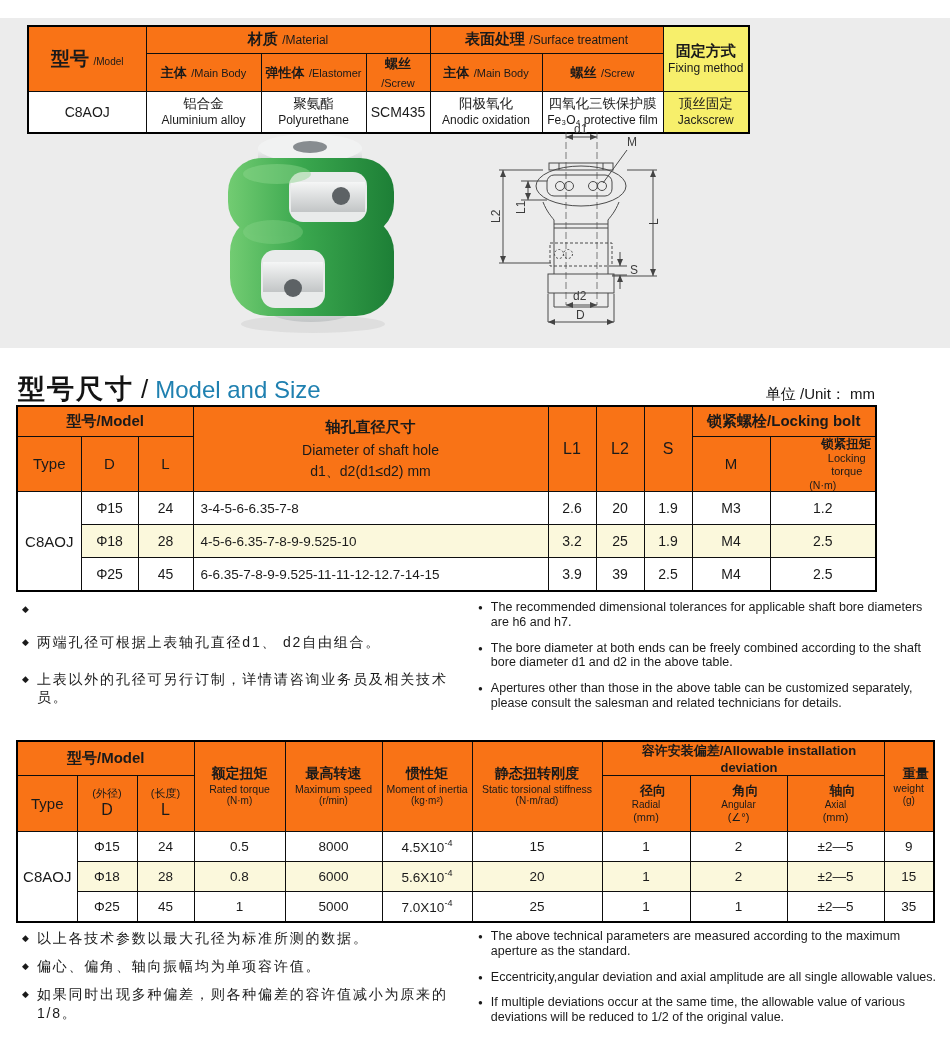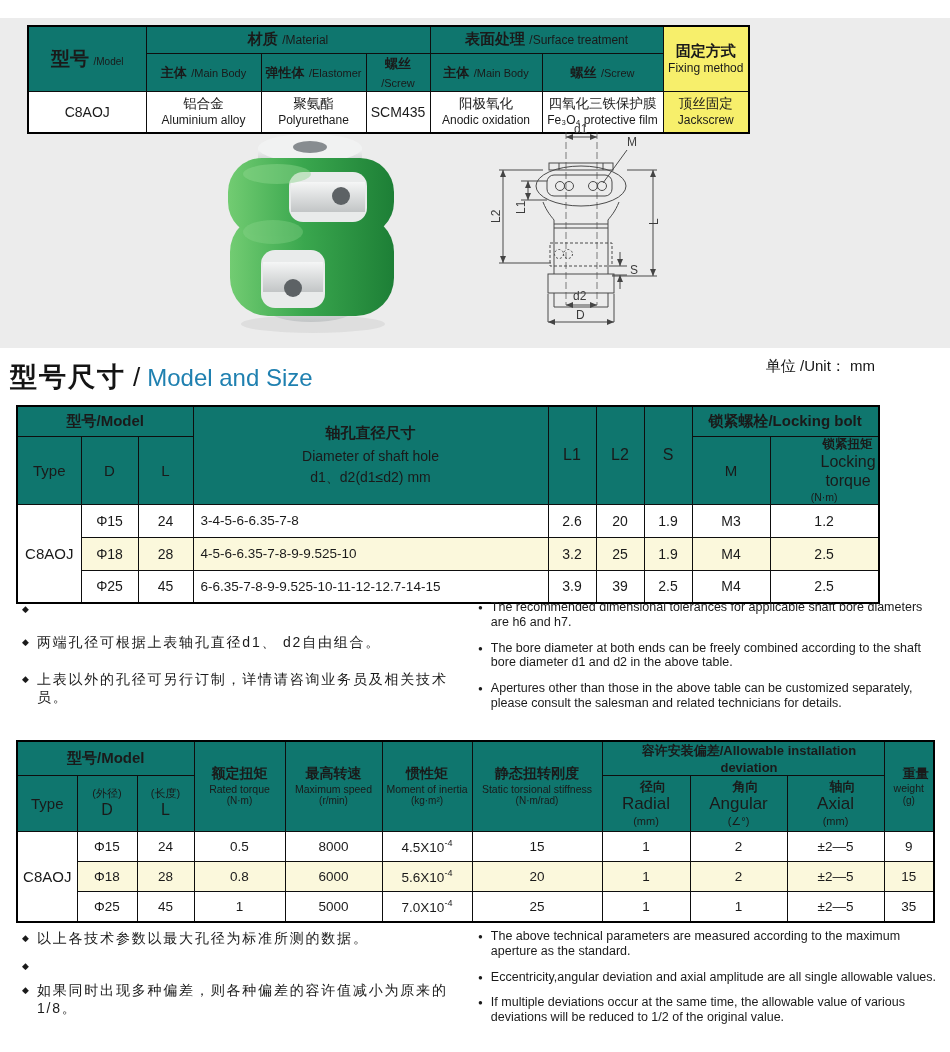--- a/index.html
+++ b/index.html
@@ -2,56 +2,56 @@
 <html><head>
 <meta charset="utf-8">
 <style>
   html,body{margin:0;padding:0;}
   .page{position:relative;width:950px;height:1052px;background:#ffffff;overflow:hidden;
         font-family:"Liberation Sans","DejaVu Sans",sans-serif;color:#1a1a1a;}
   .gray-band{position:absolute;left:0;top:18px;width:950px;height:330px;background:#ececec;}
 
   table{border-collapse:collapse;table-layout:fixed;position:absolute;background:#fff;}
   th,td{border:1.5px solid #0e0e0e;text-align:center;vertical-align:middle;padding:0 2px;overflow:hidden;}
-  th{background:#0f766e;font-weight:normal;}
+  th{background:#f97316;font-weight:normal;}
   .ln{display:block;line-height:1.22;}
 
   
   .top-table{left:27px;top:25px;border:2px solid #000;}
   .top-table .r1{height:27px;} .top-table .r2{height:25px;} .top-table .rd{height:42px;}
   .top-table td{background:#fff;}
   .yellow{background:#f7ef6b !important;}
   .zh19{font-size:19px;font-weight:bold;} .en14{font-size:10px;}
   .zh15{font-size:15px;font-weight:bold;} .en12{font-size:12px;}
   .zh13{font-size:13px;font-weight:bold;} .en11{font-size:11px;}
   .zh13n{font-size:13.5px;} .en12n{font-size:12px;}
   .v14{font-size:14px;}
 
   
-  .sec{position:absolute;left:10px;white-space:nowrap;}
+  .sec{position:absolute;left:18px;white-space:nowrap;margin-top:12px;}
   .sec .sz{font-size:27px;font-weight:bold;letter-spacing:2px;color:#141414;}
   .sec .ss{font-size:26px;margin:0 7px;color:#141414;}
   .sec .se{font-size:24px;color:#1f80b0;}
-  .unit-label{position:absolute;left:620px;top:357px;width:255px;text-align:right;font-size:15px;color:#141414;}
+  .unit-label{position:absolute;left:620px;top:385px;width:255px;text-align:right;font-size:15px;color:#141414;}
 
   
   .size-table{left:16px;top:405px;border:2px solid #000;}
   .size-table .h1{height:30px;} .size-table .h2{height:55px;} .size-table .rd{height:33px;}
   .hz{font-size:15px;font-weight:600;} .hn{font-size:15px;}
   .he1{font-size:14px;} .hs16{font-size:16px;}
-  .tq1{font-size:12.5px;font-weight:600;margin-left:47px;} .tq2{font-size:16px;padding-left:48px;} .tq3{font-size:10.5px;}
+  .tq1{font-size:12.5px;font-weight:600;margin-left:47px;} .tq2{font-size:11px;padding-left:48px;} .tq3{font-size:10.5px;}
   .cell-type{font-size:15px;} .cv{font-size:14px;}
   .holes{text-align:left;padding-left:7px;font-size:13.5px;}
   .hl td{background:#fbf8dc;}
 
   
   .perf-table{left:16px;top:740px;border:2px solid #000;}
   .perf-table .h1{height:32px;} .perf-table .h2{height:56px;} .perf-table .rd{height:30px;}
   .pz{font-size:14px;font-weight:600;} .pe{font-size:10.5px;} .pu{font-size:10px;}
-  .dz{font-size:13px;font-weight:600;padding-left:14px;} .de{font-size:17px;} .du{font-size:11px;}
+  .dz{font-size:13px;font-weight:600;padding-left:14px;} .de{font-size:10px;} .du{font-size:11px;}
   .small-note{font-size:11px;} .big-letter{font-size:16px;}
   .pv{font-size:13.5px;} sup{font-size:9px;}
 
   
   .notes{position:absolute;left:0;width:950px;}
   .ncol-zh{position:absolute;left:22px;width:450px;}
   .ncol-en{position:absolute;left:478px;width:458px;}
   .ni{display:flex;align-items:flex-start;}
   .nz .ni{margin-bottom:19px;} .nz2 .ni{margin-bottom:10px;}
   .ne .ni{margin-bottom:11px;}
@@ -296,21 +296,21 @@
       <td class="holes">4-5-6-6.35-7-8-9-9.525-10</td>
       <td class="cv">3.2</td>
       <td class="cv">25</td>
       <td class="cv">1.9</td>
       <td class="cv">M4</td>
       <td class="cv">2.5</td>
     </tr>
     <tr class="rd">
       <td class="cv">Φ25</td>
       <td class="cv">45</td>
-      <td class="holes">6-6.35-7-8-9-9.525-10-11-12-12.7-14-15</td>
+      <td class="holes">6-6.35-7-8-9-9.525-11-11-12-12.7-14-15</td>
       <td class="cv">3.9</td>
       <td class="cv">39</td>
       <td class="cv">2.5</td>
       <td class="cv">M4</td>
       <td class="cv">2.5</td>
     </tr>
   </tbody>
     </table>
 
   <div class="notes" style="top:600px">
@@ -455,20 +455,21 @@
     </table>
 
   <div class="notes" style="top:929px">
     <div class="ncol-zh nz2">
       <div class="ni">
           <span class="bz">◆</span>
           <span class="ntz">以上各技术参数以最大孔径为标准所测的数据。</span>
         </div>
       <div class="ni">
           <span class="bz">◆</span>
+          <span class="ntz">偏心、偏角、轴向振幅均为单项容许值。</span>
         </div>
       <div class="ni">
           <span class="bz">◆</span>
           <span class="ntz">如果同时出现多种偏差，则各种偏差的容许值减小为原来的1/8。</span>
         </div>
     </div>
     <div class="ncol-en ne">
       <div class="ni">
           <span class="be">●</span>
           <span class="nte">The above technical parameters are measured according to the maximum aperture as the standard.</span>

